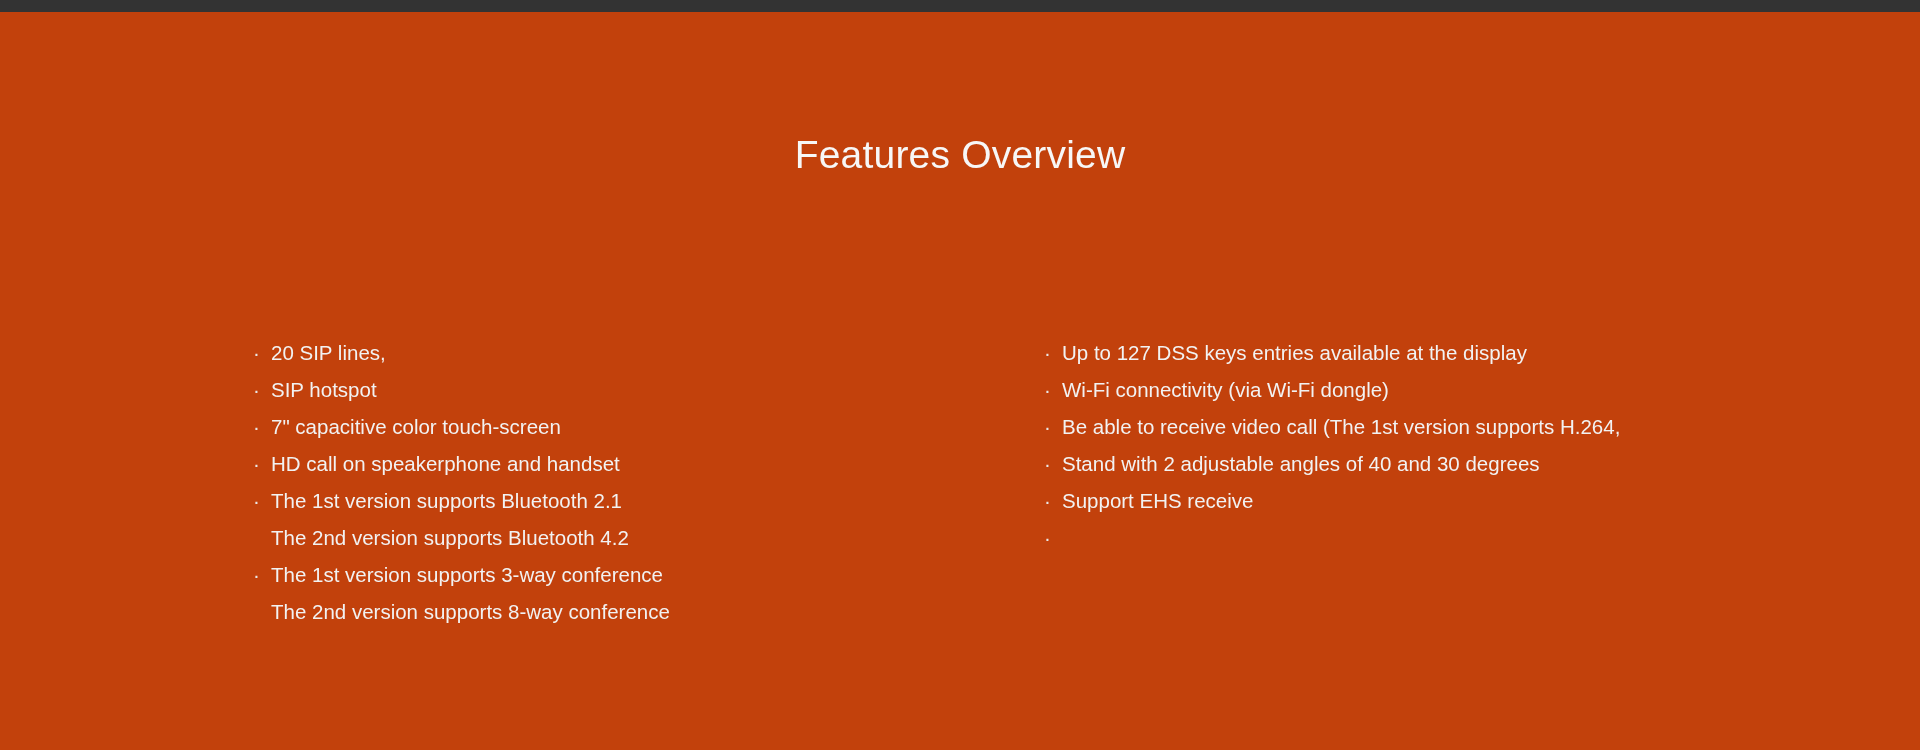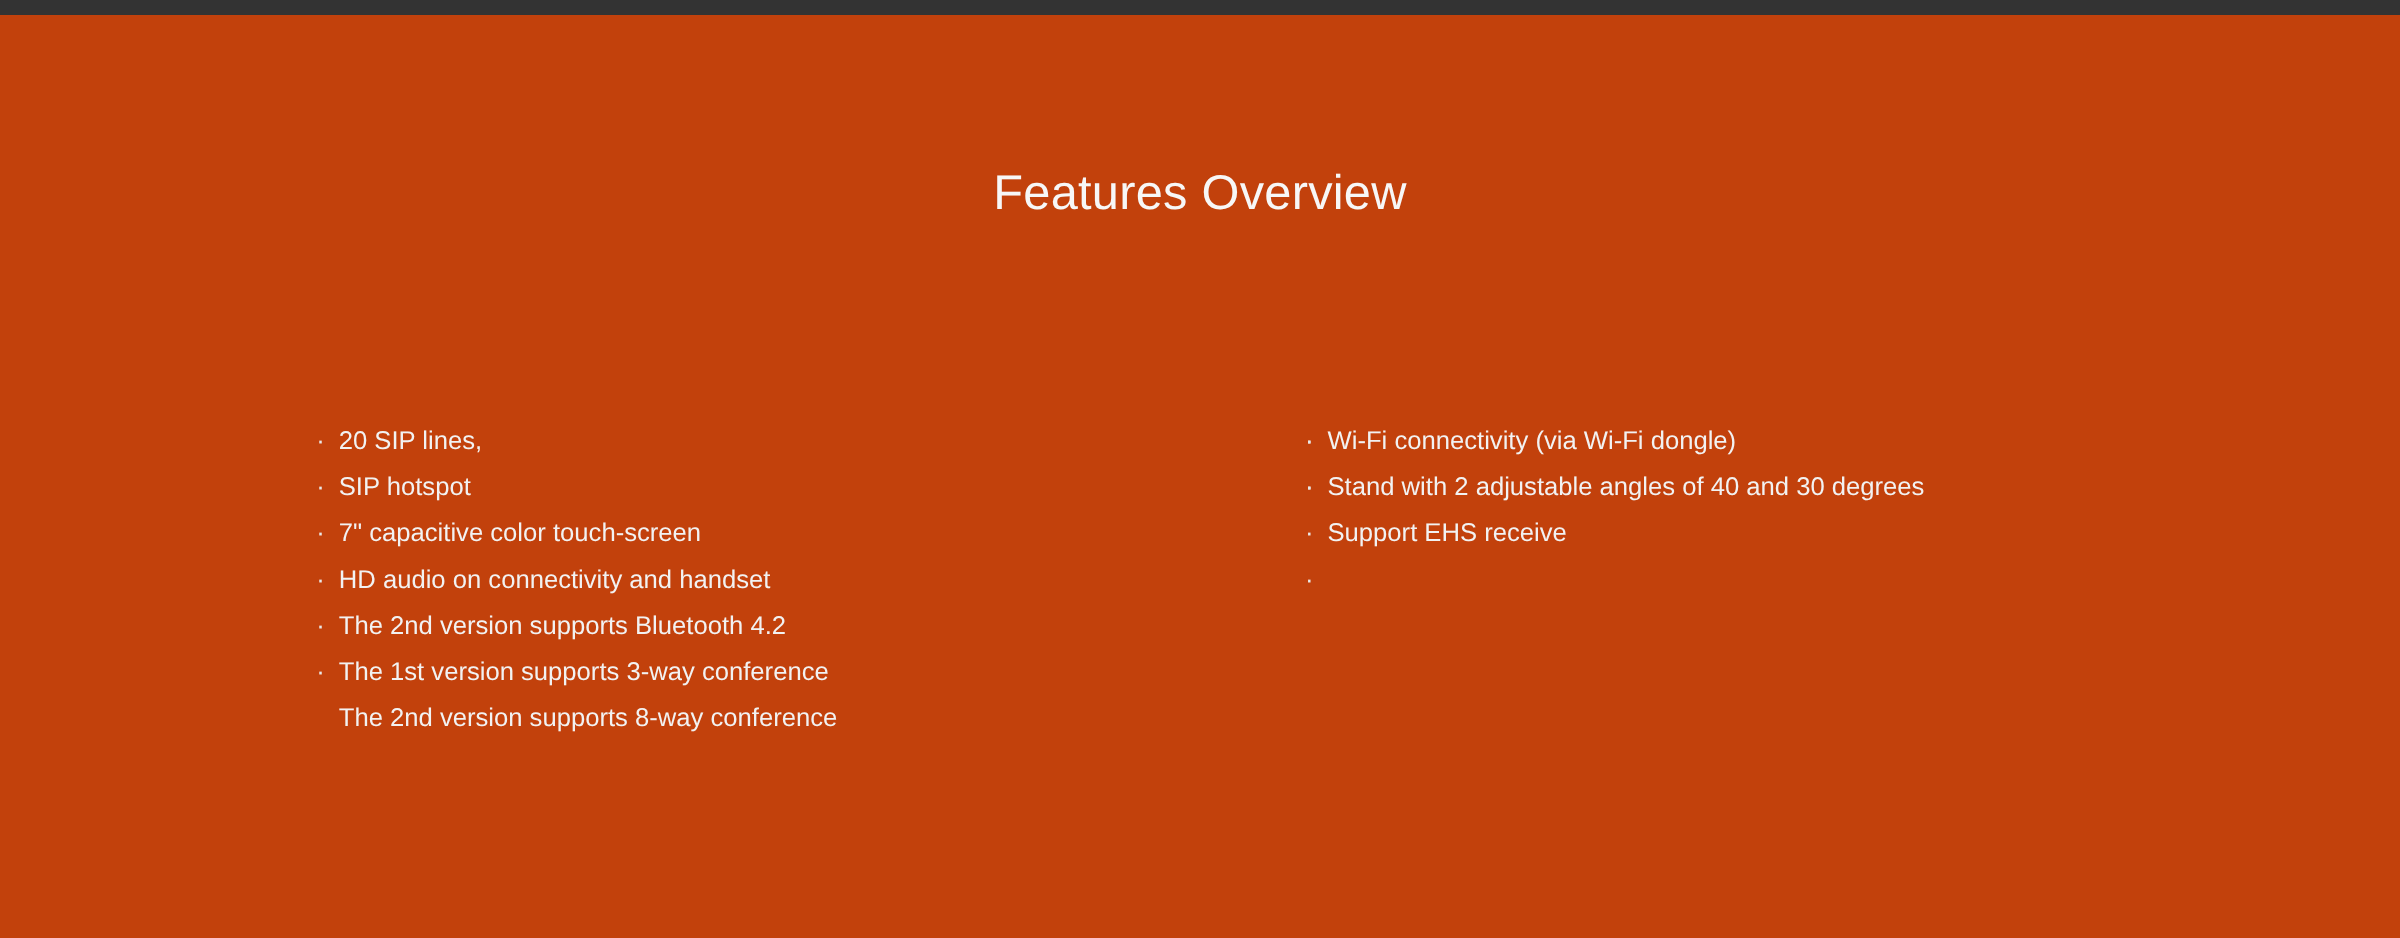--- a/index.html
+++ b/index.html
@@ -106,43 +106,43 @@
           <li class="feature-item">
             <span class="feature-line"><span class="bullet-dot">·</span><span>20 SIP lines,</span></span>
           </li>
           <li class="feature-item">
             <span class="feature-line"><span class="bullet-dot">·</span><span>SIP hotspot</span></span>
           </li>
           <li class="feature-item">
             <span class="feature-line"><span class="bullet-dot">·</span><span>7" capacitive color touch-screen</span></span>
           </li>
           <li class="feature-item">
-            <span class="feature-line"><span class="bullet-dot">·</span><span>HD audio on connectivity and handset</span></span>
+            <span class="feature-line"><span class="bullet-dot">·</span><span>HD call on speakerphone and handset</span></span>
           </li>
           <li class="feature-item">
-            <span class="feature-line"><span class="bullet-dot">·</span></span>
+            <span class="feature-line"><span class="bullet-dot">·</span><span>The 1st version supports Bluetooth 2.1</span></span>
             <span class="feature-line continuation"><span>The 2nd version supports Bluetooth 4.2</span></span>
           </li>
           <li class="feature-item">
             <span class="feature-line"><span class="bullet-dot">·</span><span>The 1st version supports 3-way conference</span></span>
             <span class="feature-line continuation"><span>The 2nd version supports 8-way conference</span></span>
           </li>
         </ul>
     </div>
 
     <div class="column column-right">
       <ul class="feature-list">
           <li class="feature-item">
-            <span class="feature-line"><span class="bullet-dot">·</span></span>
+            <span class="feature-line"><span class="bullet-dot">·</span><span>Up to 127 DSS keys entries available at the display</span></span>
           </li>
           <li class="feature-item">
             <span class="feature-line"><span class="bullet-dot">·</span><span>Wi-Fi connectivity (via Wi-Fi dongle)</span></span>
           </li>
           <li class="feature-item">
-            <span class="feature-line"><span class="bullet-dot">·</span></span>
+            <span class="feature-line"><span class="bullet-dot">·</span><span>Be able to receive video call (The 1st version supports H.264,</span></span>
           </li>
           <li class="feature-item">
             <span class="feature-line"><span class="bullet-dot">·</span><span>Stand with 2 adjustable angles of 40 and 30 degrees</span></span>
           </li>
           <li class="feature-item">
             <span class="feature-line"><span class="bullet-dot">·</span><span>Support EHS receive</span></span>
           </li>
           <li class="feature-item">
             <span class="feature-line"><span class="bullet-dot">·</span></span>
           </li>

